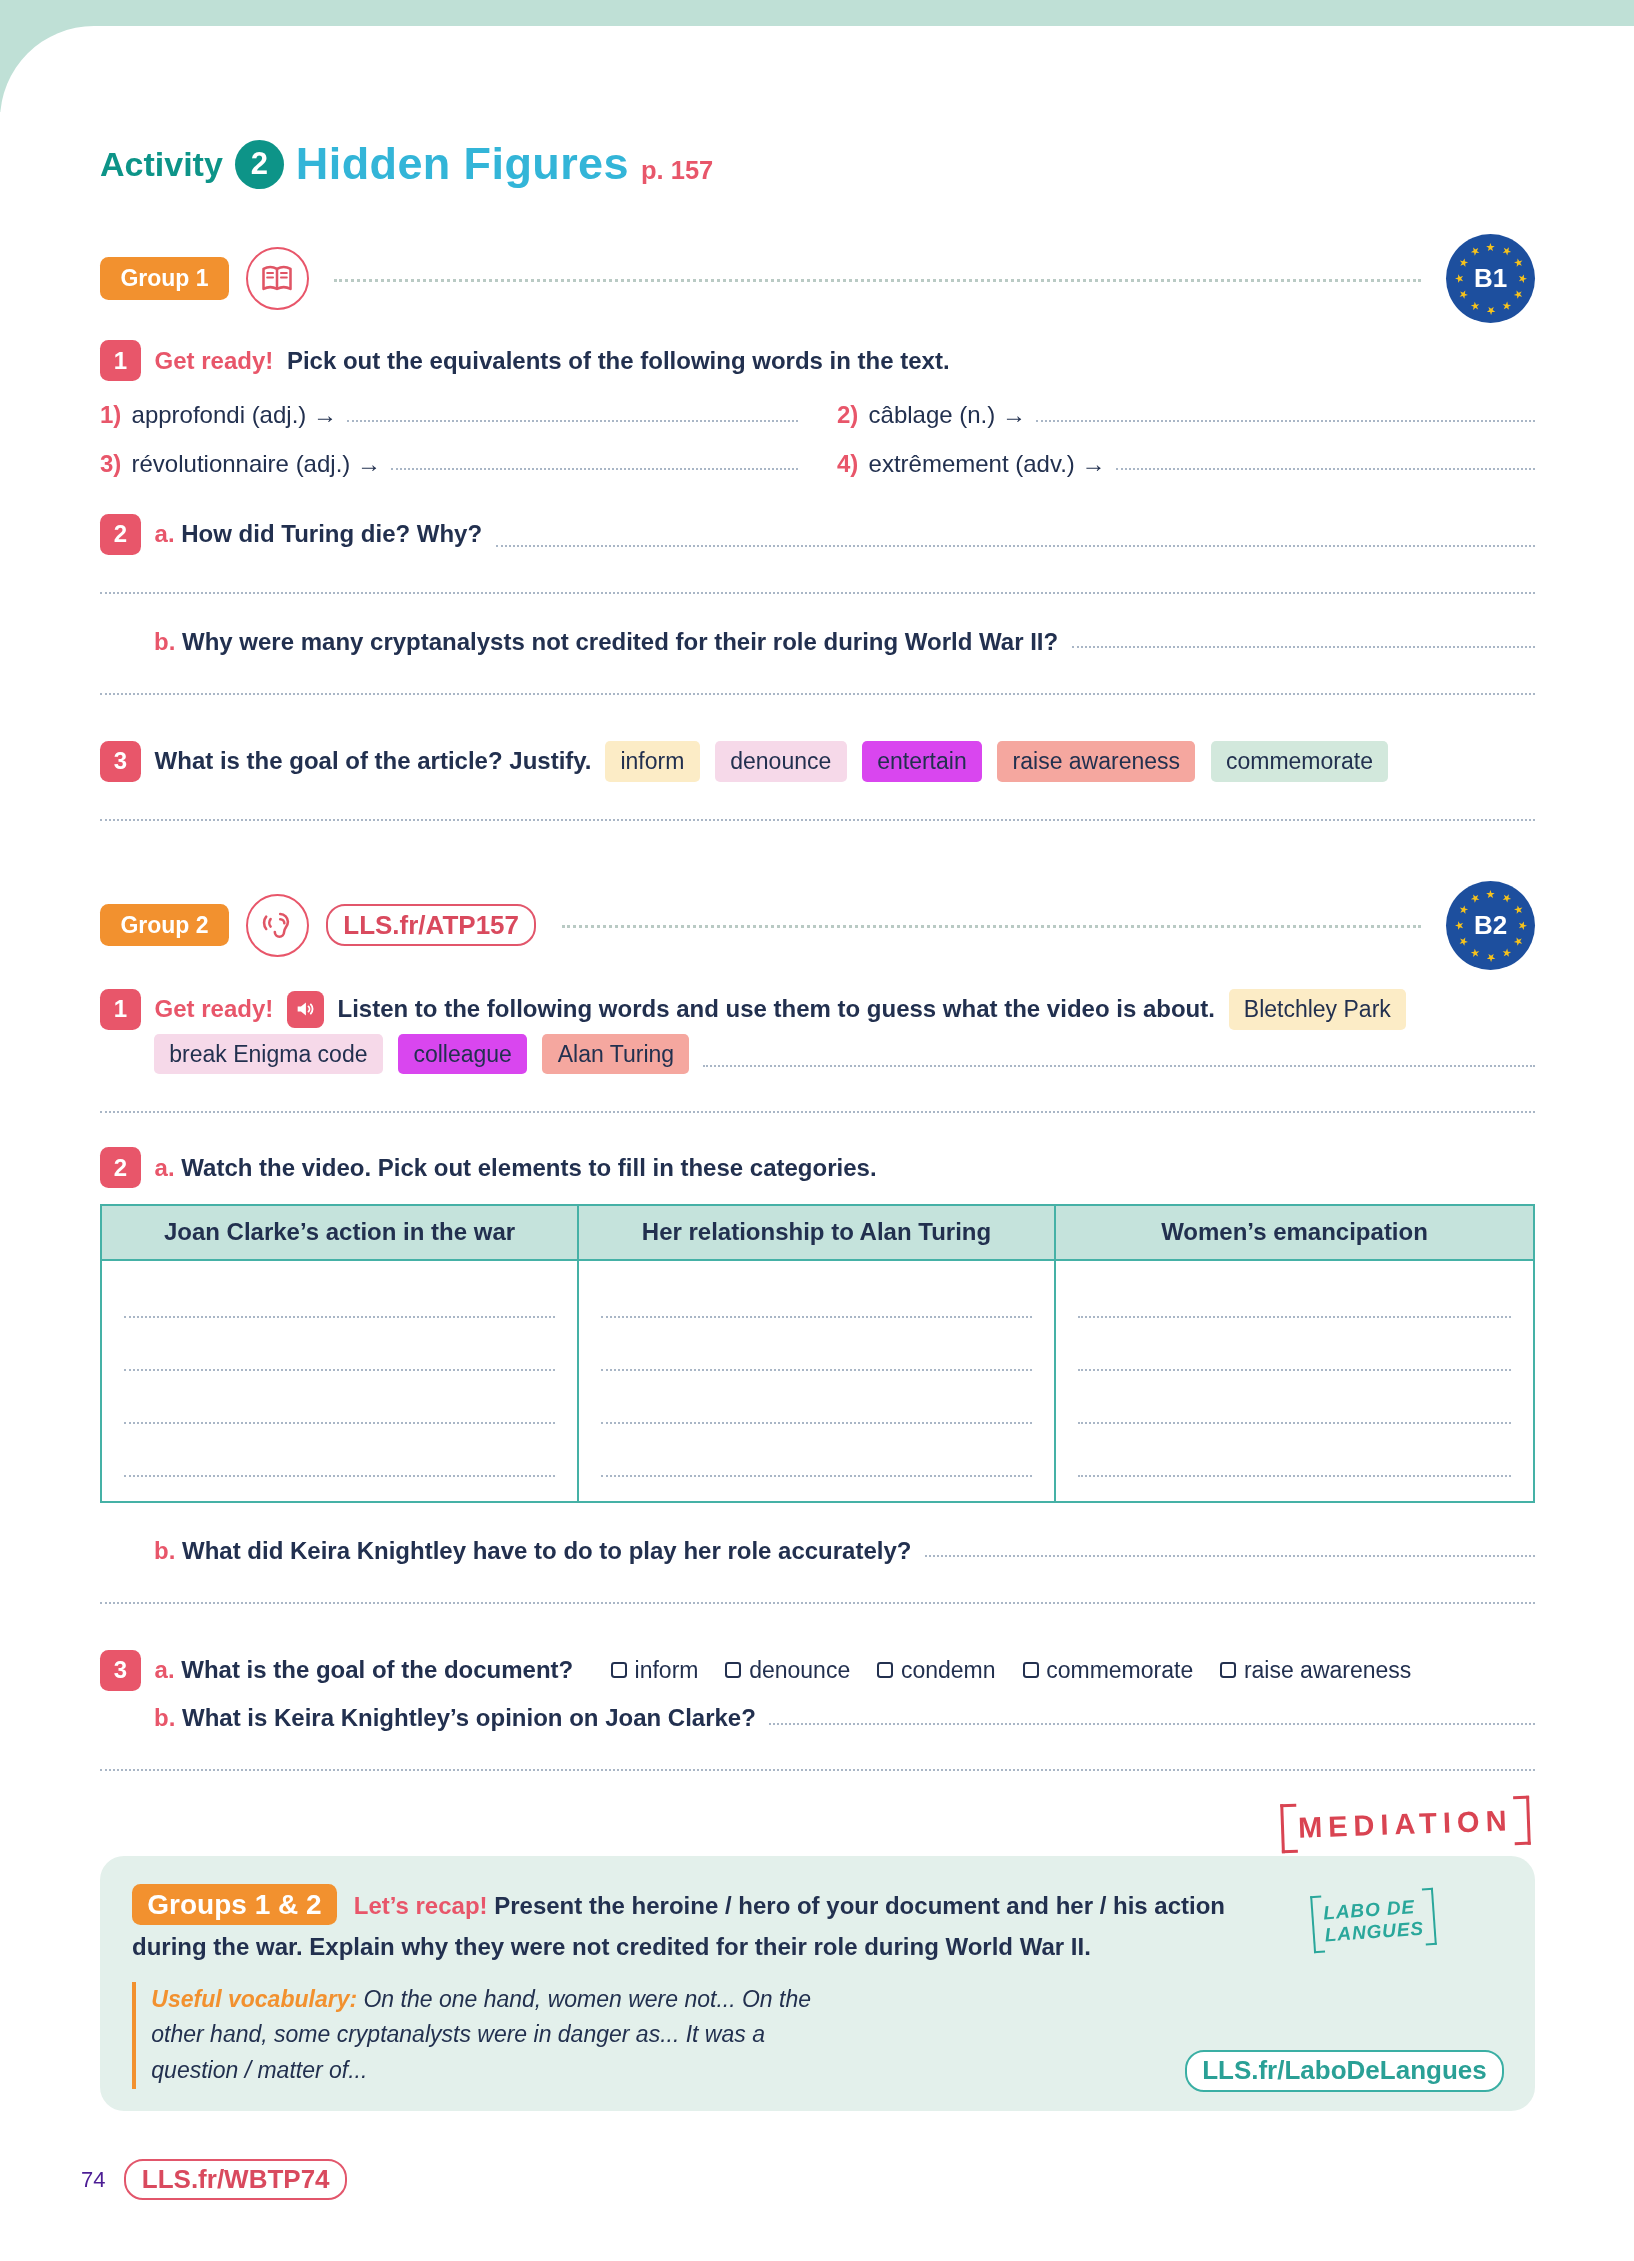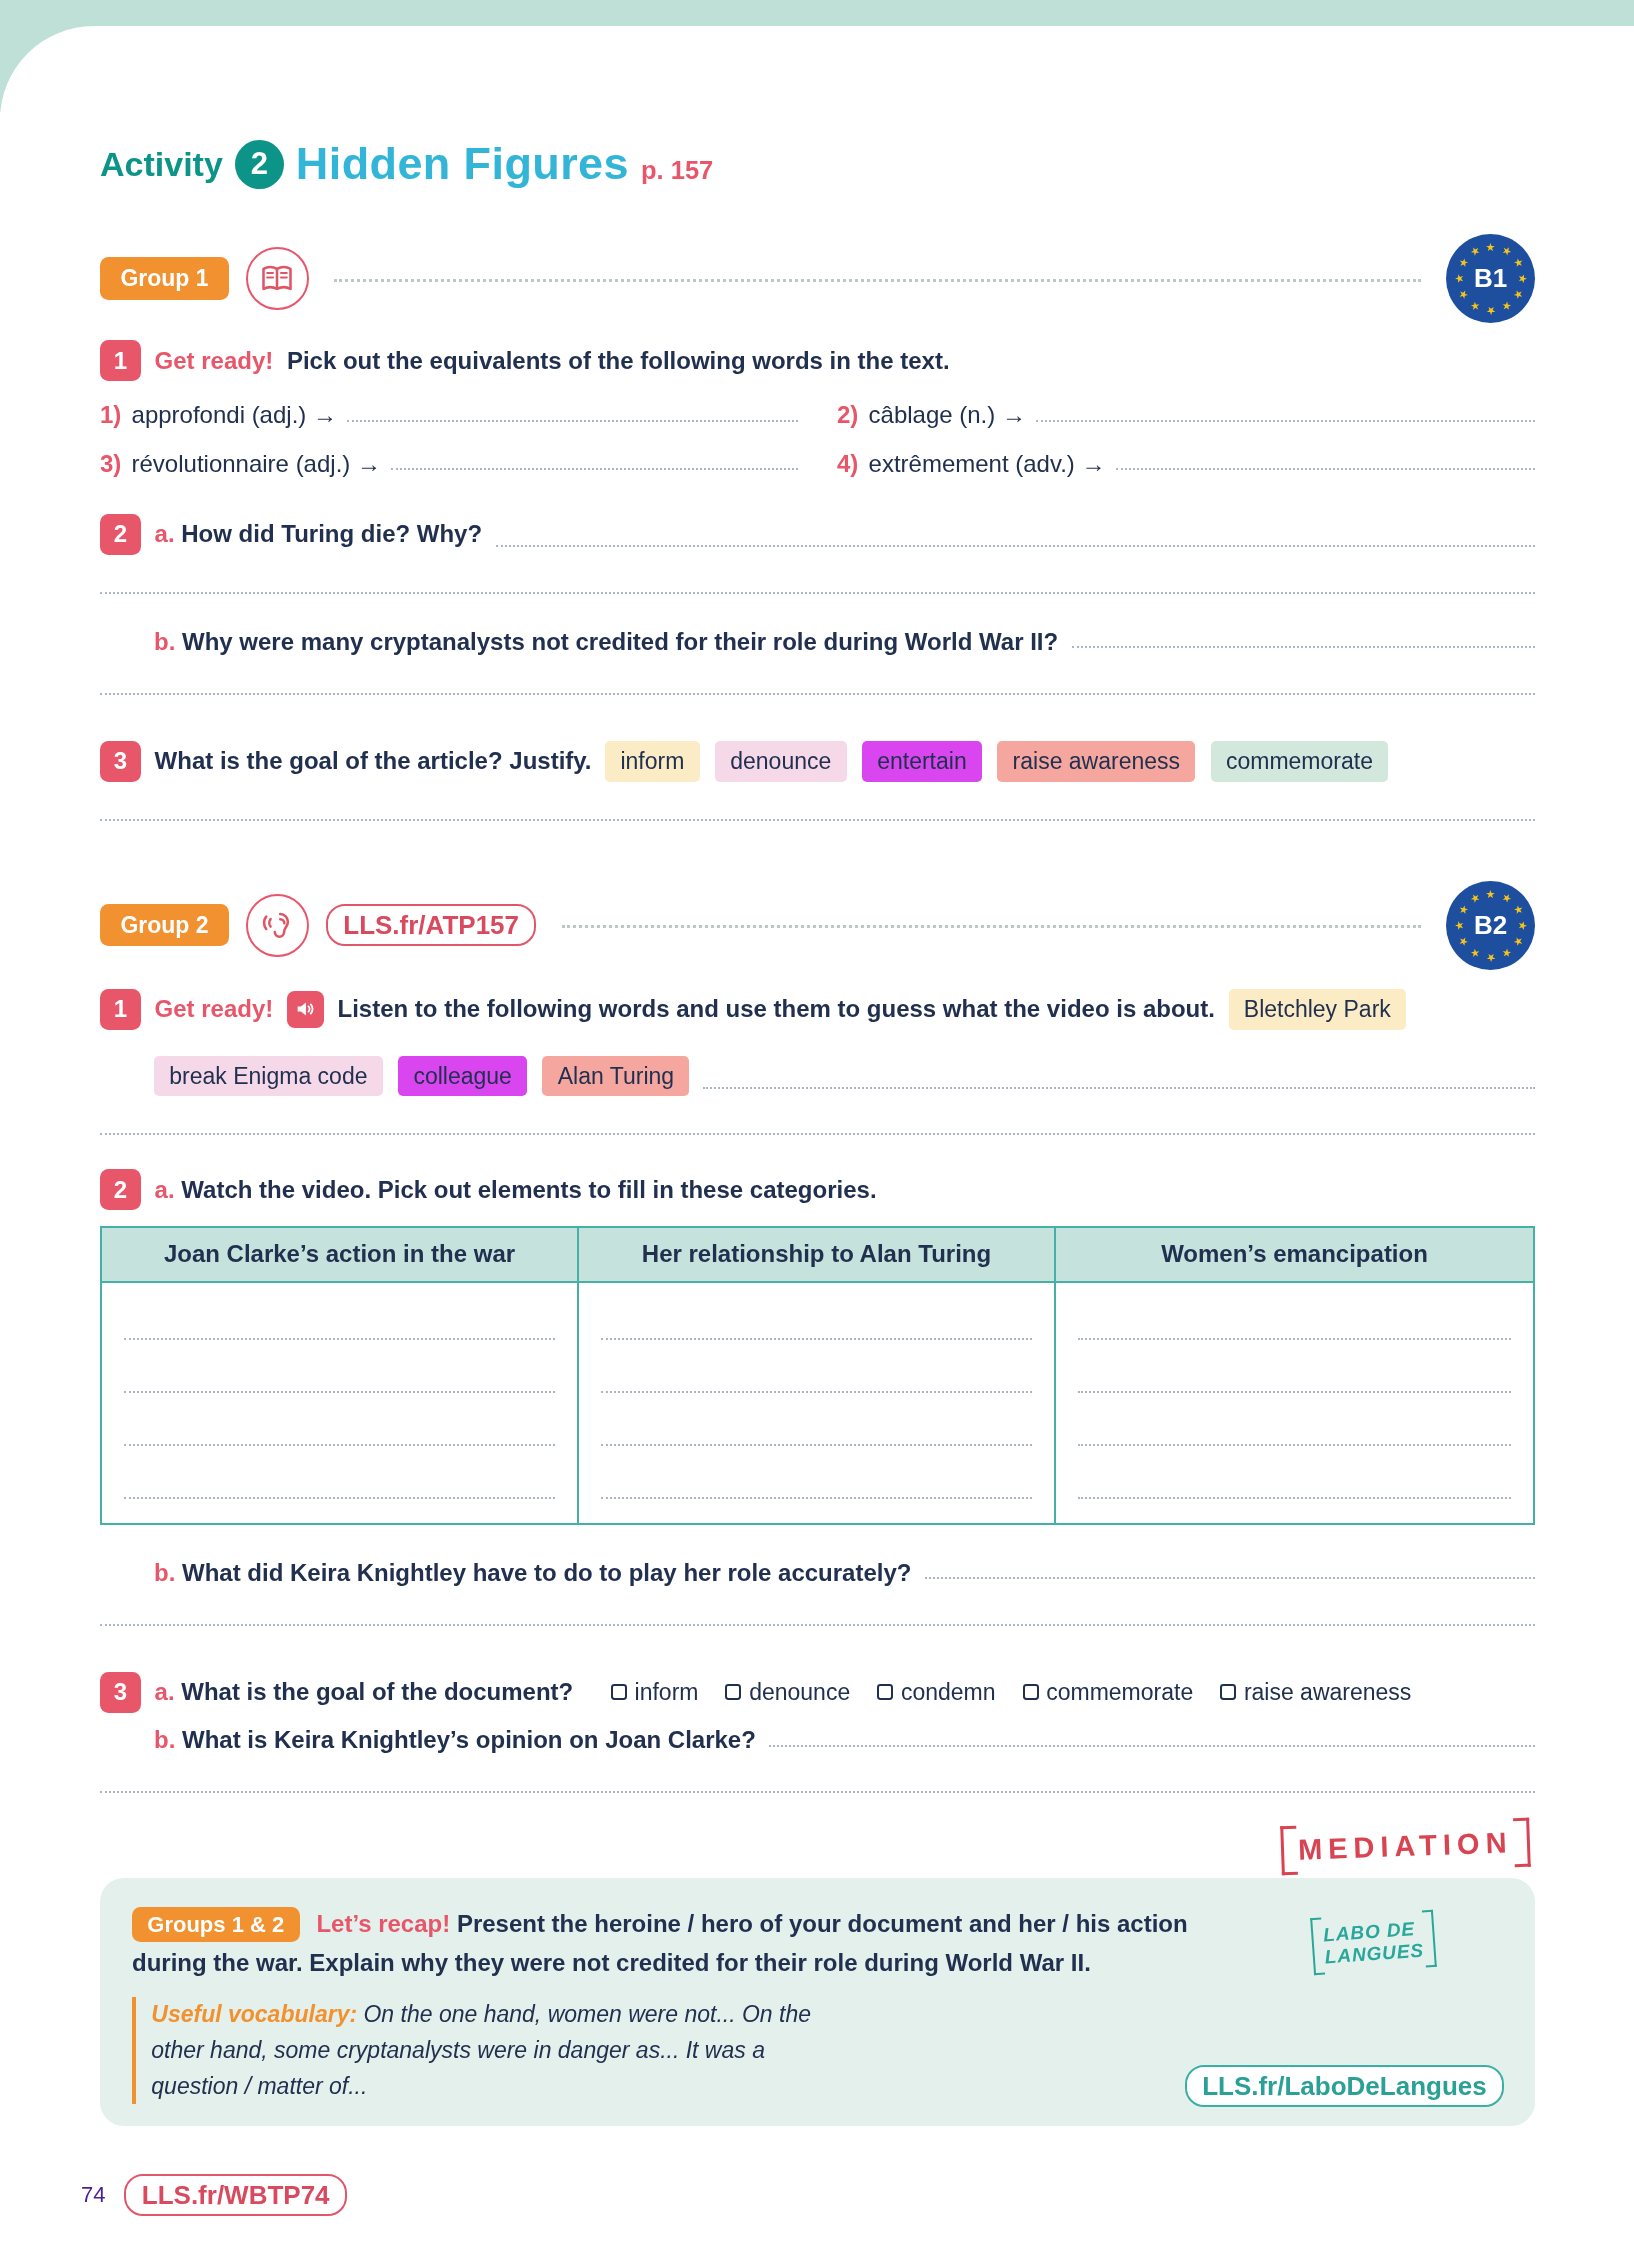--- a/index.html
+++ b/index.html
@@ -88,21 +88,21 @@
   .stamp-row { display:flex; justify-content:flex-end; margin-top:29px; padding-right:5.1px; }
   .stamp { position:relative; display:inline-block; color:#d94452; font-weight:bold; font-size:29px;
            letter-spacing:6px; line-height:39px; padding:5.1px 17px; transform:rotate(-2deg); }
   .stamp::before, .stamp::after { content:""; position:absolute; top:0; bottom:0; width:12.8px; border:3.4px solid #d94452; }
   .stamp::before { left:0; border-right:none; }
   .stamp::after  { right:0; border-left:none; }
 
   
   .recap-box { margin-top:6.8px; background:#e3f0eb; border-radius:24px; padding:27px 32px 22px; position:relative; min-height:180px; }
   .recap-p { max-width:1098px; line-height:1.6; font-size:24px; font-weight:bold; color:#22304f; }
-  .recap-p .group-pill { font-size:22px; padding:5.1px 15.3px; margin-right:10.2px; }
+  .recap-p .group-pill { font-size:28px; padding:5.1px 15.3px; margin-right:10.2px; }
   .vocab { margin-top:15.3px; border-left:4.3px solid #f2912f; padding-left:15.3px; font-style:italic; font-size:23px;
            max-width:681px; line-height:1.55; color:#22304f; }
   .vocab-label { color:#f2912f; font-weight:bold; font-style:italic; }
   .labo-badge { position:absolute; top:36px; right:100px; color:#2aa79b; font-weight:bold; font-size:19px;
                 line-height:1.15; letter-spacing:0.9px; padding:6.8px 12px; transform:rotate(-4deg); font-style:italic; }
   .labo-badge::before, .labo-badge::after { content:""; position:absolute; top:0; bottom:0; width:9.4px; border:2.6px solid #2aa79b; }
   .labo-badge::before { left:0; border-right:none; }
   .labo-badge::after  { right:0; border-left:none; }
   .labo-badge span { display:block; }
   .labo-pill { position:absolute; right:31px; bottom:19px; }
@@ -244,21 +244,21 @@
     <span class="lead-red">Get ready!</span>
     <span class="speaker-btn">
       <svg width="22" height="22" viewBox="0 0 24 24">
         <path d="M4 9.2v5.6h3.6L13 19V5L7.6 9.2H4z" fill="#ffffff"></path>
         <path d="M15.8 9.2a4 4 0 0 1 0 5.6M18.3 7a7.4 7.4 0 0 1 0 10" stroke="#ffffff" stroke-width="2" fill="none" stroke-linecap="round"></path>
       </svg>
     </span>
     <span class="qtext">Listen to the following words and use them to guess what the video is about.</span>
     <span class="chip chip-yellow">Bletchley Park</span>
   </div>
-  <div class="qline sub" style="margin-top:26px;">
+  <div class="qline sub" style="margin-top:4px;">
     <span class="chip-gap">
       <span class="chip chip-pink">break Enigma code</span>
       <span class="chip chip-blue">colleague</span>
       <span class="chip chip-salmon">Alan Turing</span>
     </span>
     <span class="dots"></span>
   </div>
   <div class="answer-line"></div>
 
   <div class="qline" style="margin-top:34px;">

